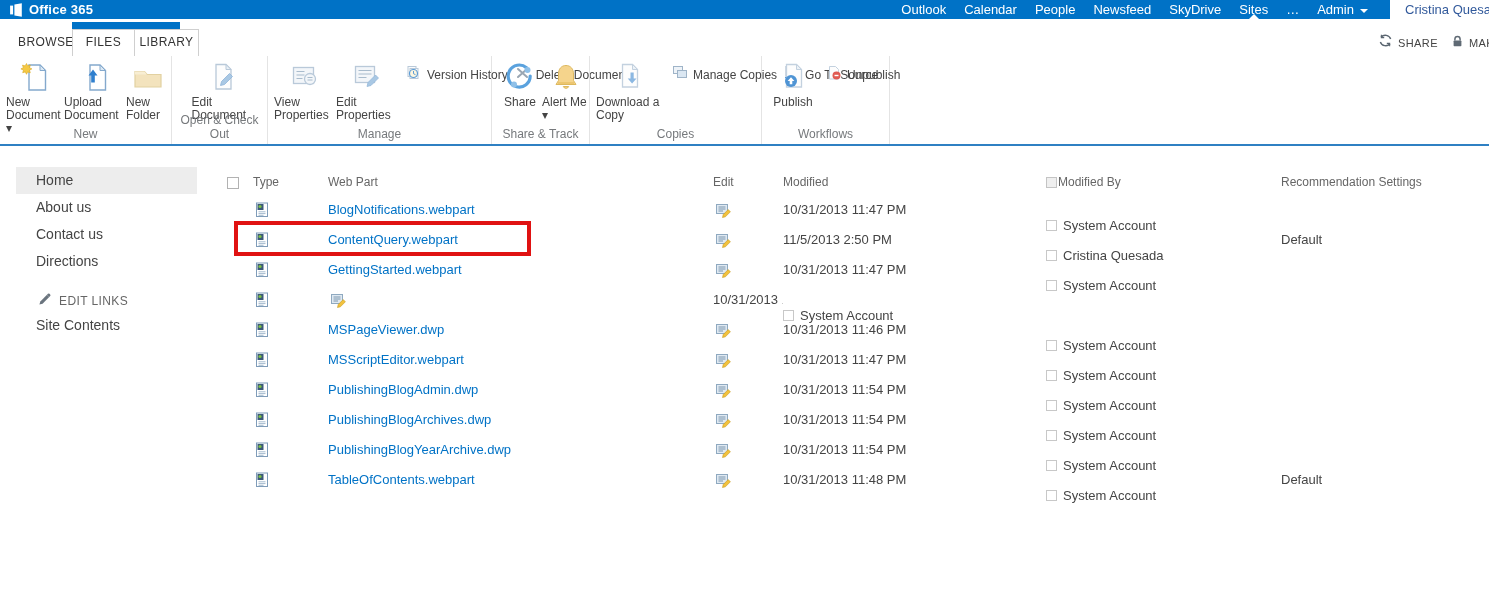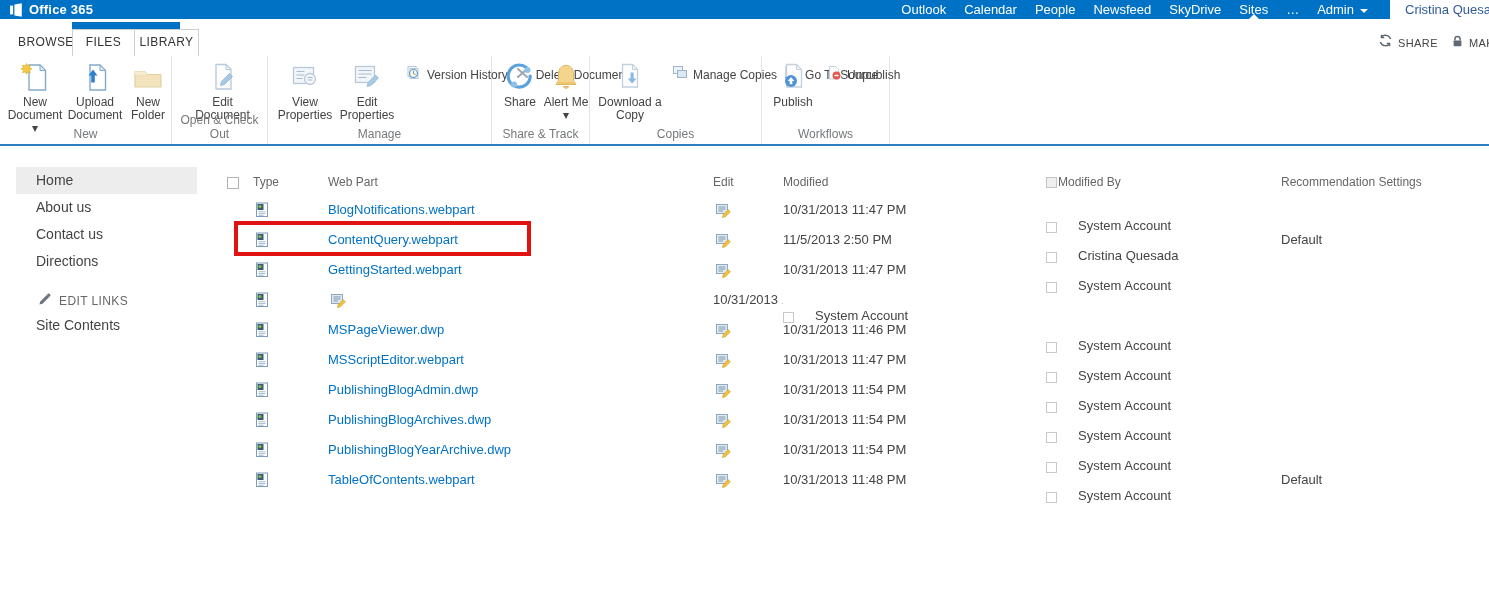--- a/index.html
+++ b/index.html
@@ -42,21 +42,21 @@
            border-bottom:2px solid #2f80c3; }
   .rgroups{ display:flex; height:88px; }
   .rgroup{ position:relative; height:88px; border-right:1px solid #e4e4e4; flex:none; }
   .g-new{width:172px;} .g-open{width:96px;} .g-manage{width:224px;}
   .g-share{width:98px;} .g-copies{width:172px;} .g-workflows{width:128px;}
   .glabel{ position:absolute; bottom:3px; left:0; width:100%; text-align:center;
            font-size:12px; color:#76797c; }
   .rbuttons{ display:flex; align-items:flex-start; padding:3px 0 0 6px; }
   .rbtn{ display:flex; flex-direction:column; align-items:center; cursor:pointer; flex:none; }
   .rbtn .ric{ width:30px; height:30px; margin-top:3px; }
-  .rbtn .rlabel{ margin-top:4px; font-size:12px; line-height:13px; color:#444; text-align:center; }
+  .rbtn .rlabel{ margin-top:4px; font-size:12px; line-height:13px; color:#444; }
   .b-newdoc{width:58px;} .b-upload{width:62px;} .b-newfolder{width:44px;}
   .b-editdoc{width:62px; margin:0 auto;}
   .b-viewprops{width:62px;} .b-editprops{width:62px;}
   .b-share{width:44px;} .b-alert{width:48px;}
   .b-download{width:68px;} .b-publish{width:50px;}
   .rstack{ display:flex; flex-direction:row; gap:7px; padding-top:6px; padding-left:8px; }
   .rsmall{ display:flex; align-items:center; gap:5px; font-size:12px; color:#444; cursor:pointer; white-space:nowrap; }
   .rsmall svg{ flex:none; }
 
   
@@ -74,21 +74,21 @@
   .cb{ display:inline-block; width:12px; height:12px; border:1px solid #b2b2b2; background:#fff; vertical-align:middle; }
   .hcb{ display:inline-block; width:11px; height:11px; border:1px solid #c4c4c4; background:#efefef;
         vertical-align:middle; margin-right:1px; }
   .sel-pad{ padding-left:7px; }
   .tbody{ position:absolute; left:220px; top:194px; width:1269px; }
   .trow{ height:30px; font-size:13px; }
   .cell{ overflow:hidden; white-space:nowrap; }
   .filelink{ color:#0072C6; text-decoration:none; cursor:pointer; }
   .type-cell svg{ display:block; margin-left:1px; }
   .edit-cell svg{ display:block; margin-left:2px; cursor:pointer; }
-  .modby-cell{ display:flex; align-items:flex-end; gap:21px;margin-top:31px; }
+  .modby-cell{ display:flex; align-items:center; gap:6px;margin-top:31px; }
   .modby-cell .cb{ width:11px; height:11px; border-color:#c8c8c8; }
 
   
   .anno{ position:absolute; left:234px; top:221px; width:297px; height:35px;
          border:4px solid #e01212; z-index:5; pointer-events:none; }
 </style>
 </head>
 <body>
 
 <div class="stage">

